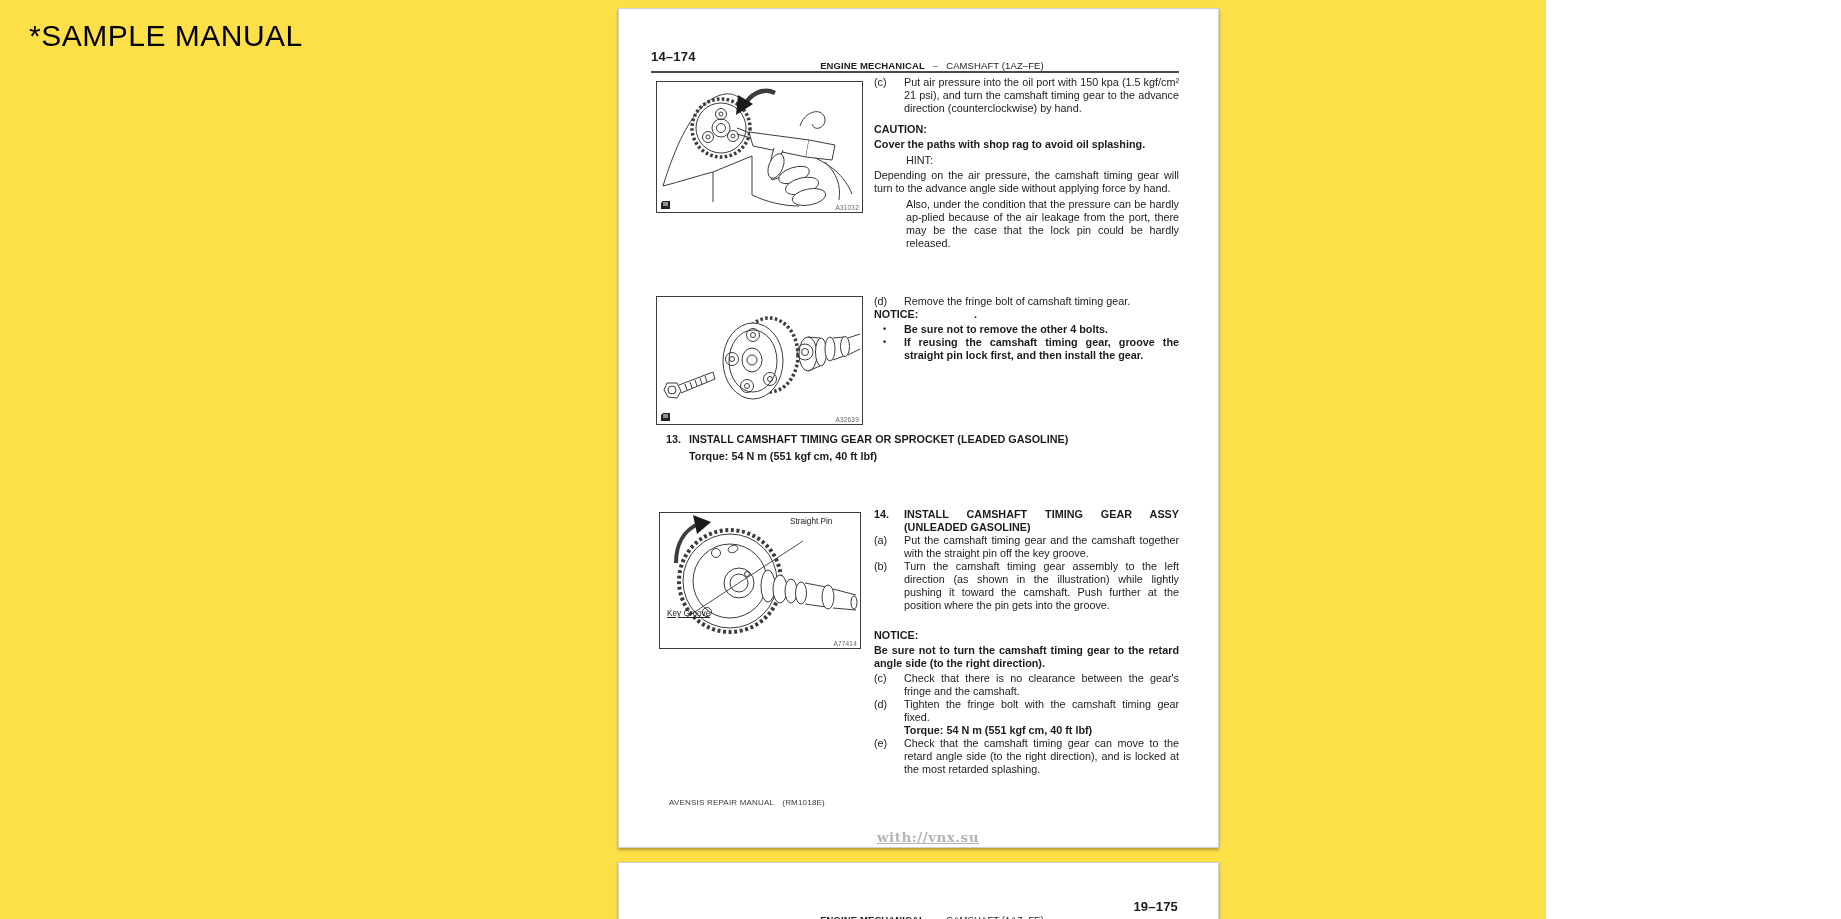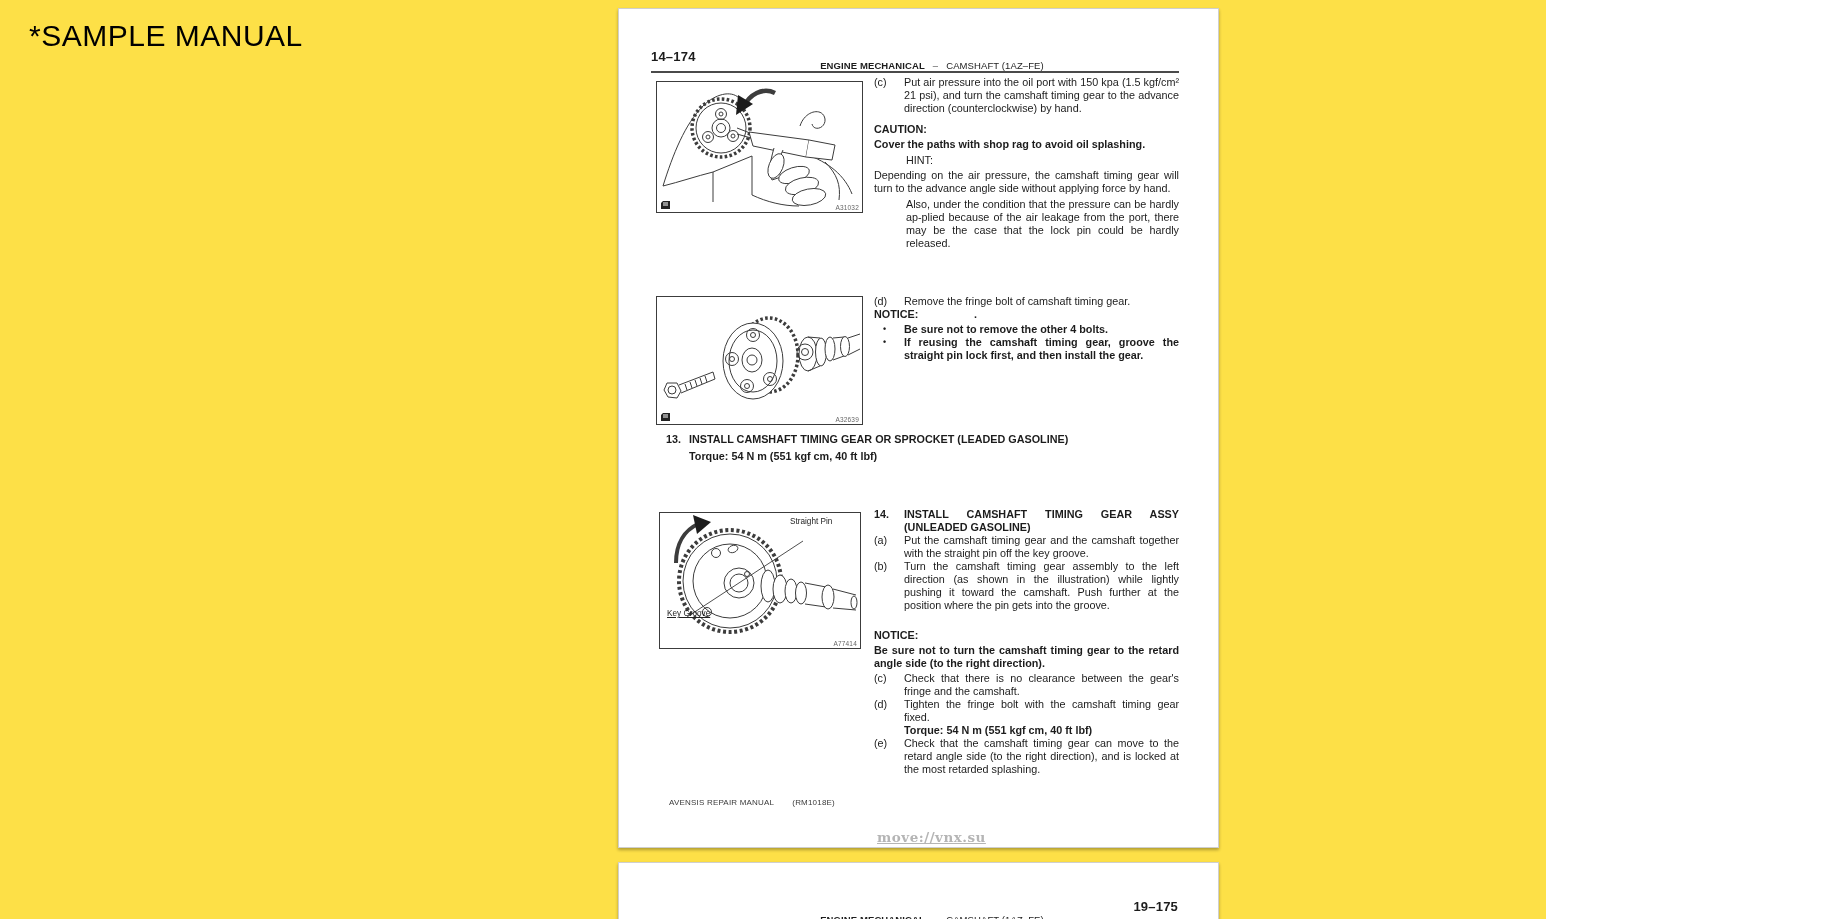--- a/index.html
+++ b/index.html
@@ -51,21 +51,21 @@
   .mt2{margin-top:2px;}.mt3{margin-top:3px;padding-left:32px;}.mt4{margin-top:4px;}.mt8{margin-top:8px;}
   .straydot{position:absolute;left:100px;top:0;font-weight:bold;}
   .blockC{top:67px;}
   .blockD{top:286px;}
   .block13{left:47px;top:424px;width:515px;}
   .block13 .para{padding-left:23px;}
   .block14{top:499px;}
   .block14b{top:620px;}
 
   .footer{position:absolute;left:50px;top:789px;font-size:8px;letter-spacing:.2px;color:#3a3a3a;}
-  .footer .fcode{margin-left:18px;}
+  .footer .fcode{margin-left:8px;}
   .watermark{
     position:absolute;left:258px;top:820px;
     font-family:"DejaVu Serif",serif;font-weight:bold;font-size:13.5px;
     color:#b5b5b5;text-decoration:underline;letter-spacing:.5px;
   }
   svg.art{position:absolute;left:0;top:0;}
   svg.art *{vector-effect:non-scaling-stroke;}
 </style>
 </head>
 <body>
@@ -275,21 +275,21 @@
       <div class="para">
         <span class="plabel">(e)</span>
         <span>Check that the camshaft timing gear can move to the retard angle side (to the right direction), and is locked at the most retarded splashing.</span>
       </div>
     </div>
 
     <div class="footer">
       <span>AVENSIS REPAIR MANUAL</span><span class="fcode">(RM1018E)</span>
     </div>
 
-    <div class="watermark">move://vnx.su</div>
+    <div class="watermark">with://vnx.su</div>
   </div>
 
   <div class="page page2">
     <div class="pagenum">19–175</div>
     <div class="pghead">
       <span class="b">ENGINE MECHANICAL</span><span class="sep">–</span><span>CAMSHAFT (1AZ–FE)</span>
     </div>
 
   </div>
 

